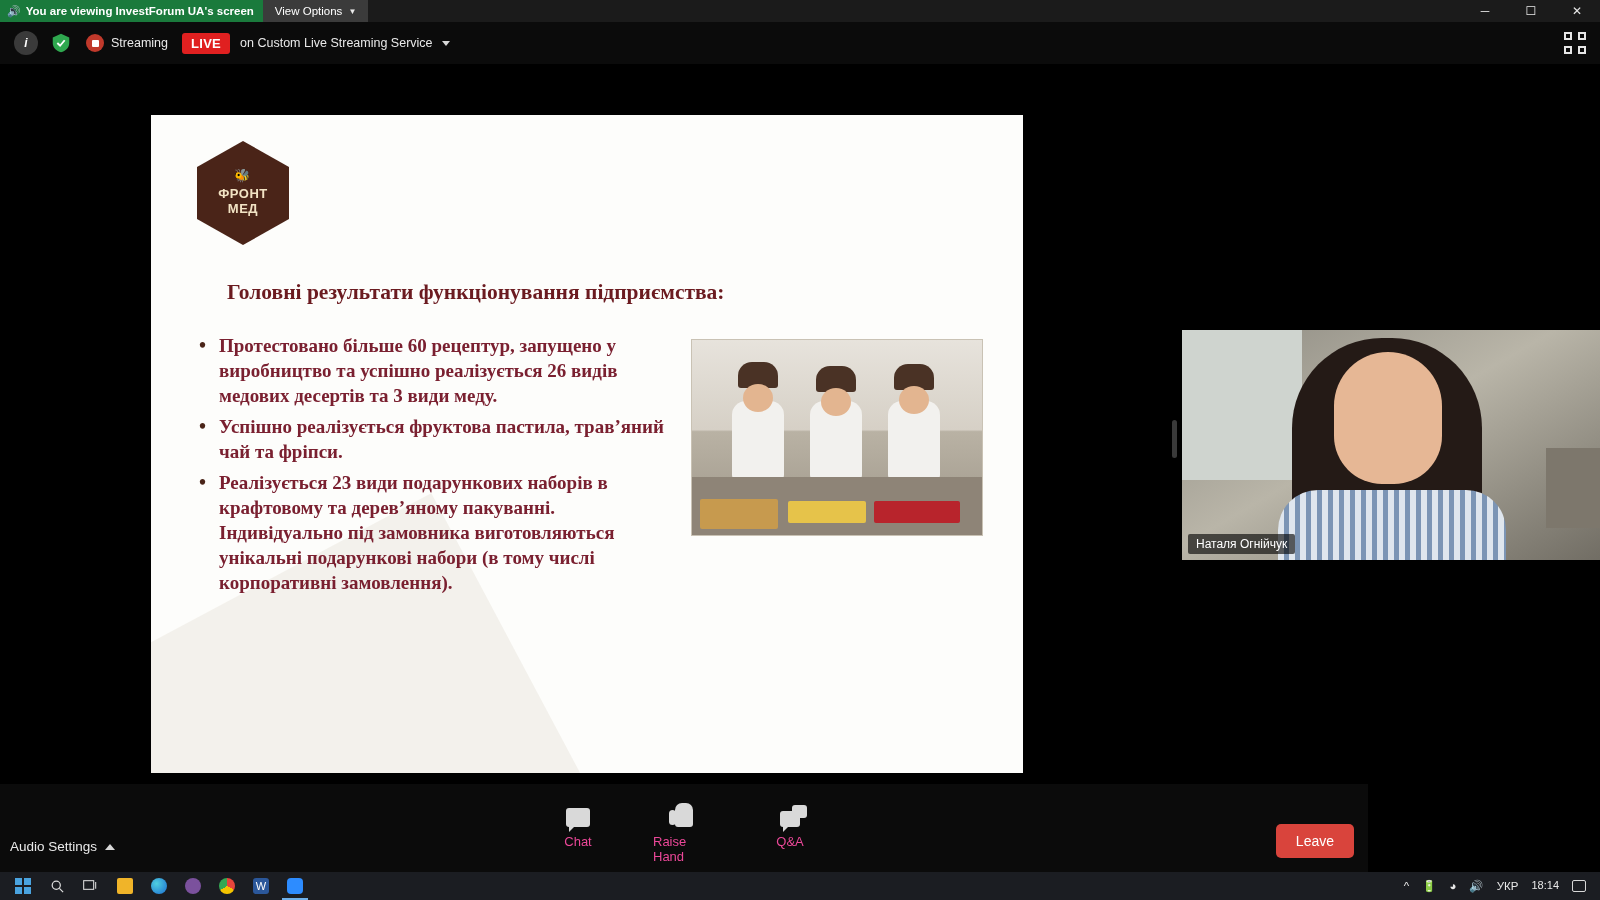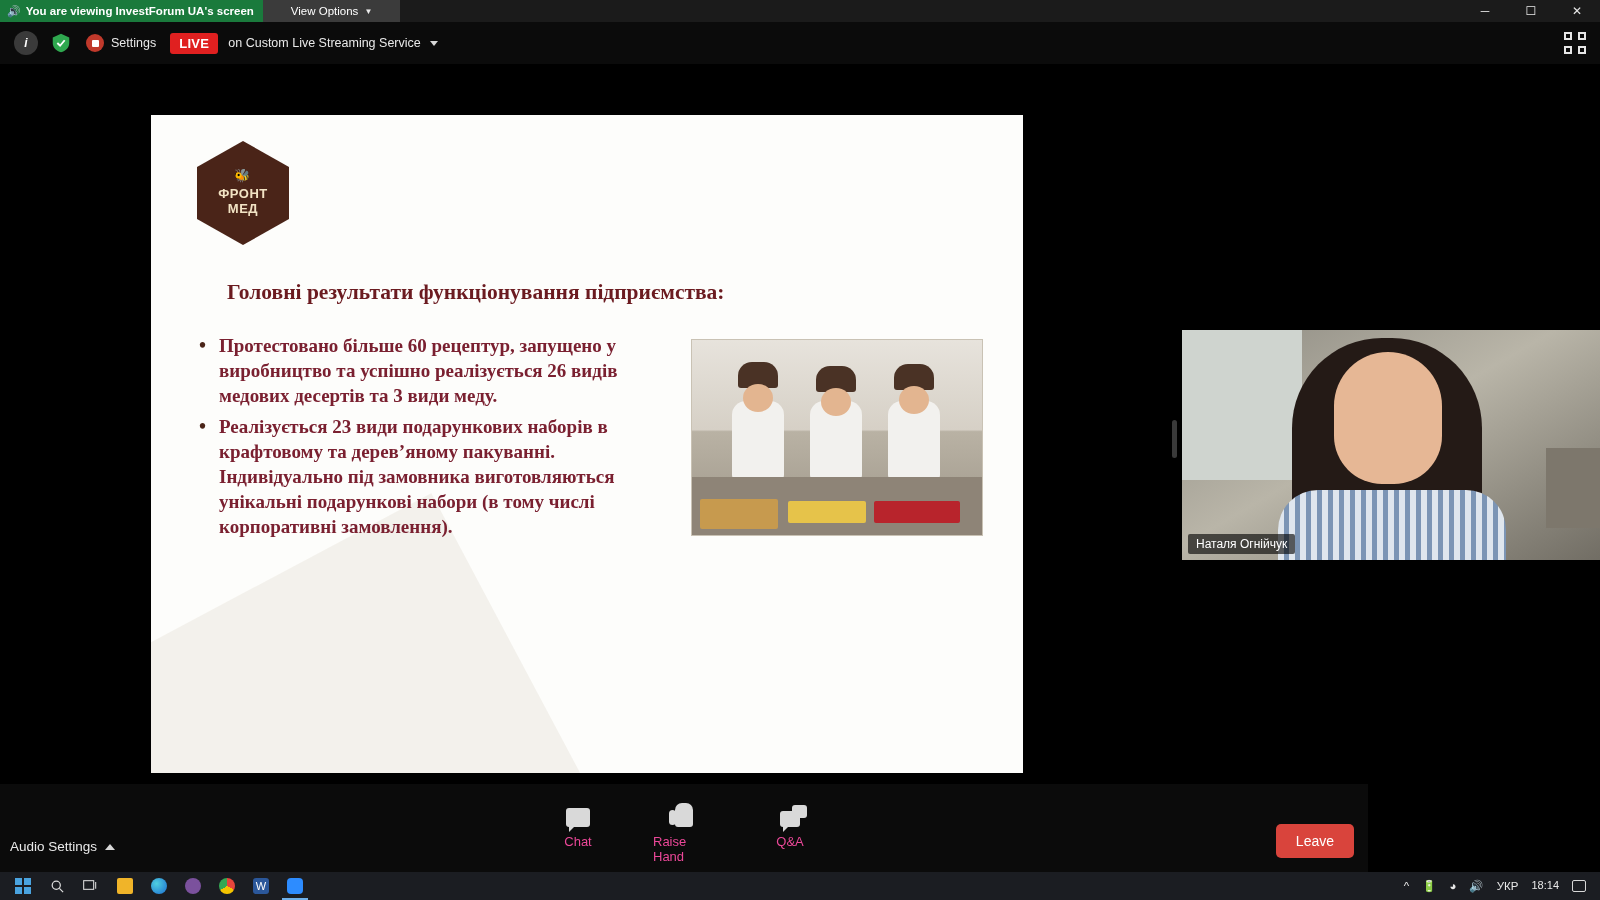--- a/index.html
+++ b/index.html
@@ -17,21 +17,21 @@
     background: #1b1b1b; display: flex; align-items: stretch;
   }
   .share-pill {
     background: #1a7a3c; color: #fff; font-size: 11.5px; font-weight: bold;
     display: flex; align-items: center; gap: 5px; padding: 0 9px 0 7px;
     height: 22px; white-space: nowrap;
   }
   .share-pill .spk { font-size: 11px; line-height: 1; }
   .view-options {
     background: #3b3b3b; color: #fff; font-size: 11.5px;
-    display: flex; align-items: center; gap: 6px; padding: 0 28px;
+    display: flex; align-items: center; gap: 6px; padding: 0 12px;
     height: 22px; white-space: nowrap;
   }
   .chev { font-size: 8px; opacity: .9; }
   .win-controls {
     margin-left: auto; display: flex; align-items: center; height: 22px;
   }
   .win-btn {
     width: 46px; height: 22px; color: #e8e8e8; font-size: 12px;
     display: flex; align-items: center; justify-content: center;
   }
@@ -228,21 +228,21 @@
   <div class="infobar">
     <div class="circ-btn circ-info">i</div>
     <svg class="shield" viewBox="0 0 24 24">
       <path d="M12 2 L21 6 V12 C21 17 17 21 12 22 C7 21 3 17 3 12 V6 Z" fill="#2fa84f"></path>
       <path d="M8 12 l3 3 l5 -6" stroke="#fff" stroke-width="2" fill="none"></path>
     </svg>
     <div class="rec-group">
       <div class="rec-dot">
           <i></i>
         </div>
-      <span class="rec-text">Settings</span>
+      <span class="rec-text">Streaming</span>
     </div>
     <div class="live-badge">LIVE</div>
     <div class="live-service">
       <span>on Custom Live Streaming Service</span>
       <span class="caret-down"></span>
     </div>
     <div class="fullscreen-btn">
       <span class="fs-tl"></span>
         <span class="fs-tr"></span>
         <span class="fs-bl"></span>
@@ -259,20 +259,21 @@
             <span>ФРОНТ</span>
             <span>МЕД</span>
           </div>
         </div>
 
         <div class="slide-sub">Головні результати функціонування підприємства:</div>
 
         <div class="slide-body">
           <ul class="bullets">
             <li>Протестовано більше 60 рецептур, запущено у виробництво та успішно реалізується 26 видів медових десертів та 3 види меду.</li>
+            <li>Успішно реалізується фруктова пастила, травʼяний чай та фріпси.</li>
             <li>Реалізується 23 види подарункових наборів в крафтовому та деревʼяному пакуванні. Індивідуально під замовника виготовляються унікальні подарункові набори (в тому числі корпоративні замовлення).</li>
           </ul>
           <div class="photo">
             <div class="ph-person" style="left:40px;"></div>
             <div class="ph-person" style="left:118px;"></div>
             <div class="ph-person" style="left:196px;"></div>
             <div class="ph-hat" style="left:46px; top:22px;"></div>
             <div class="ph-hat" style="left:124px; top:26px;"></div>
             <div class="ph-hat" style="left:202px; top:24px;"></div>
             <div class="ph-face" style="left:51px; top:44px;"></div>

